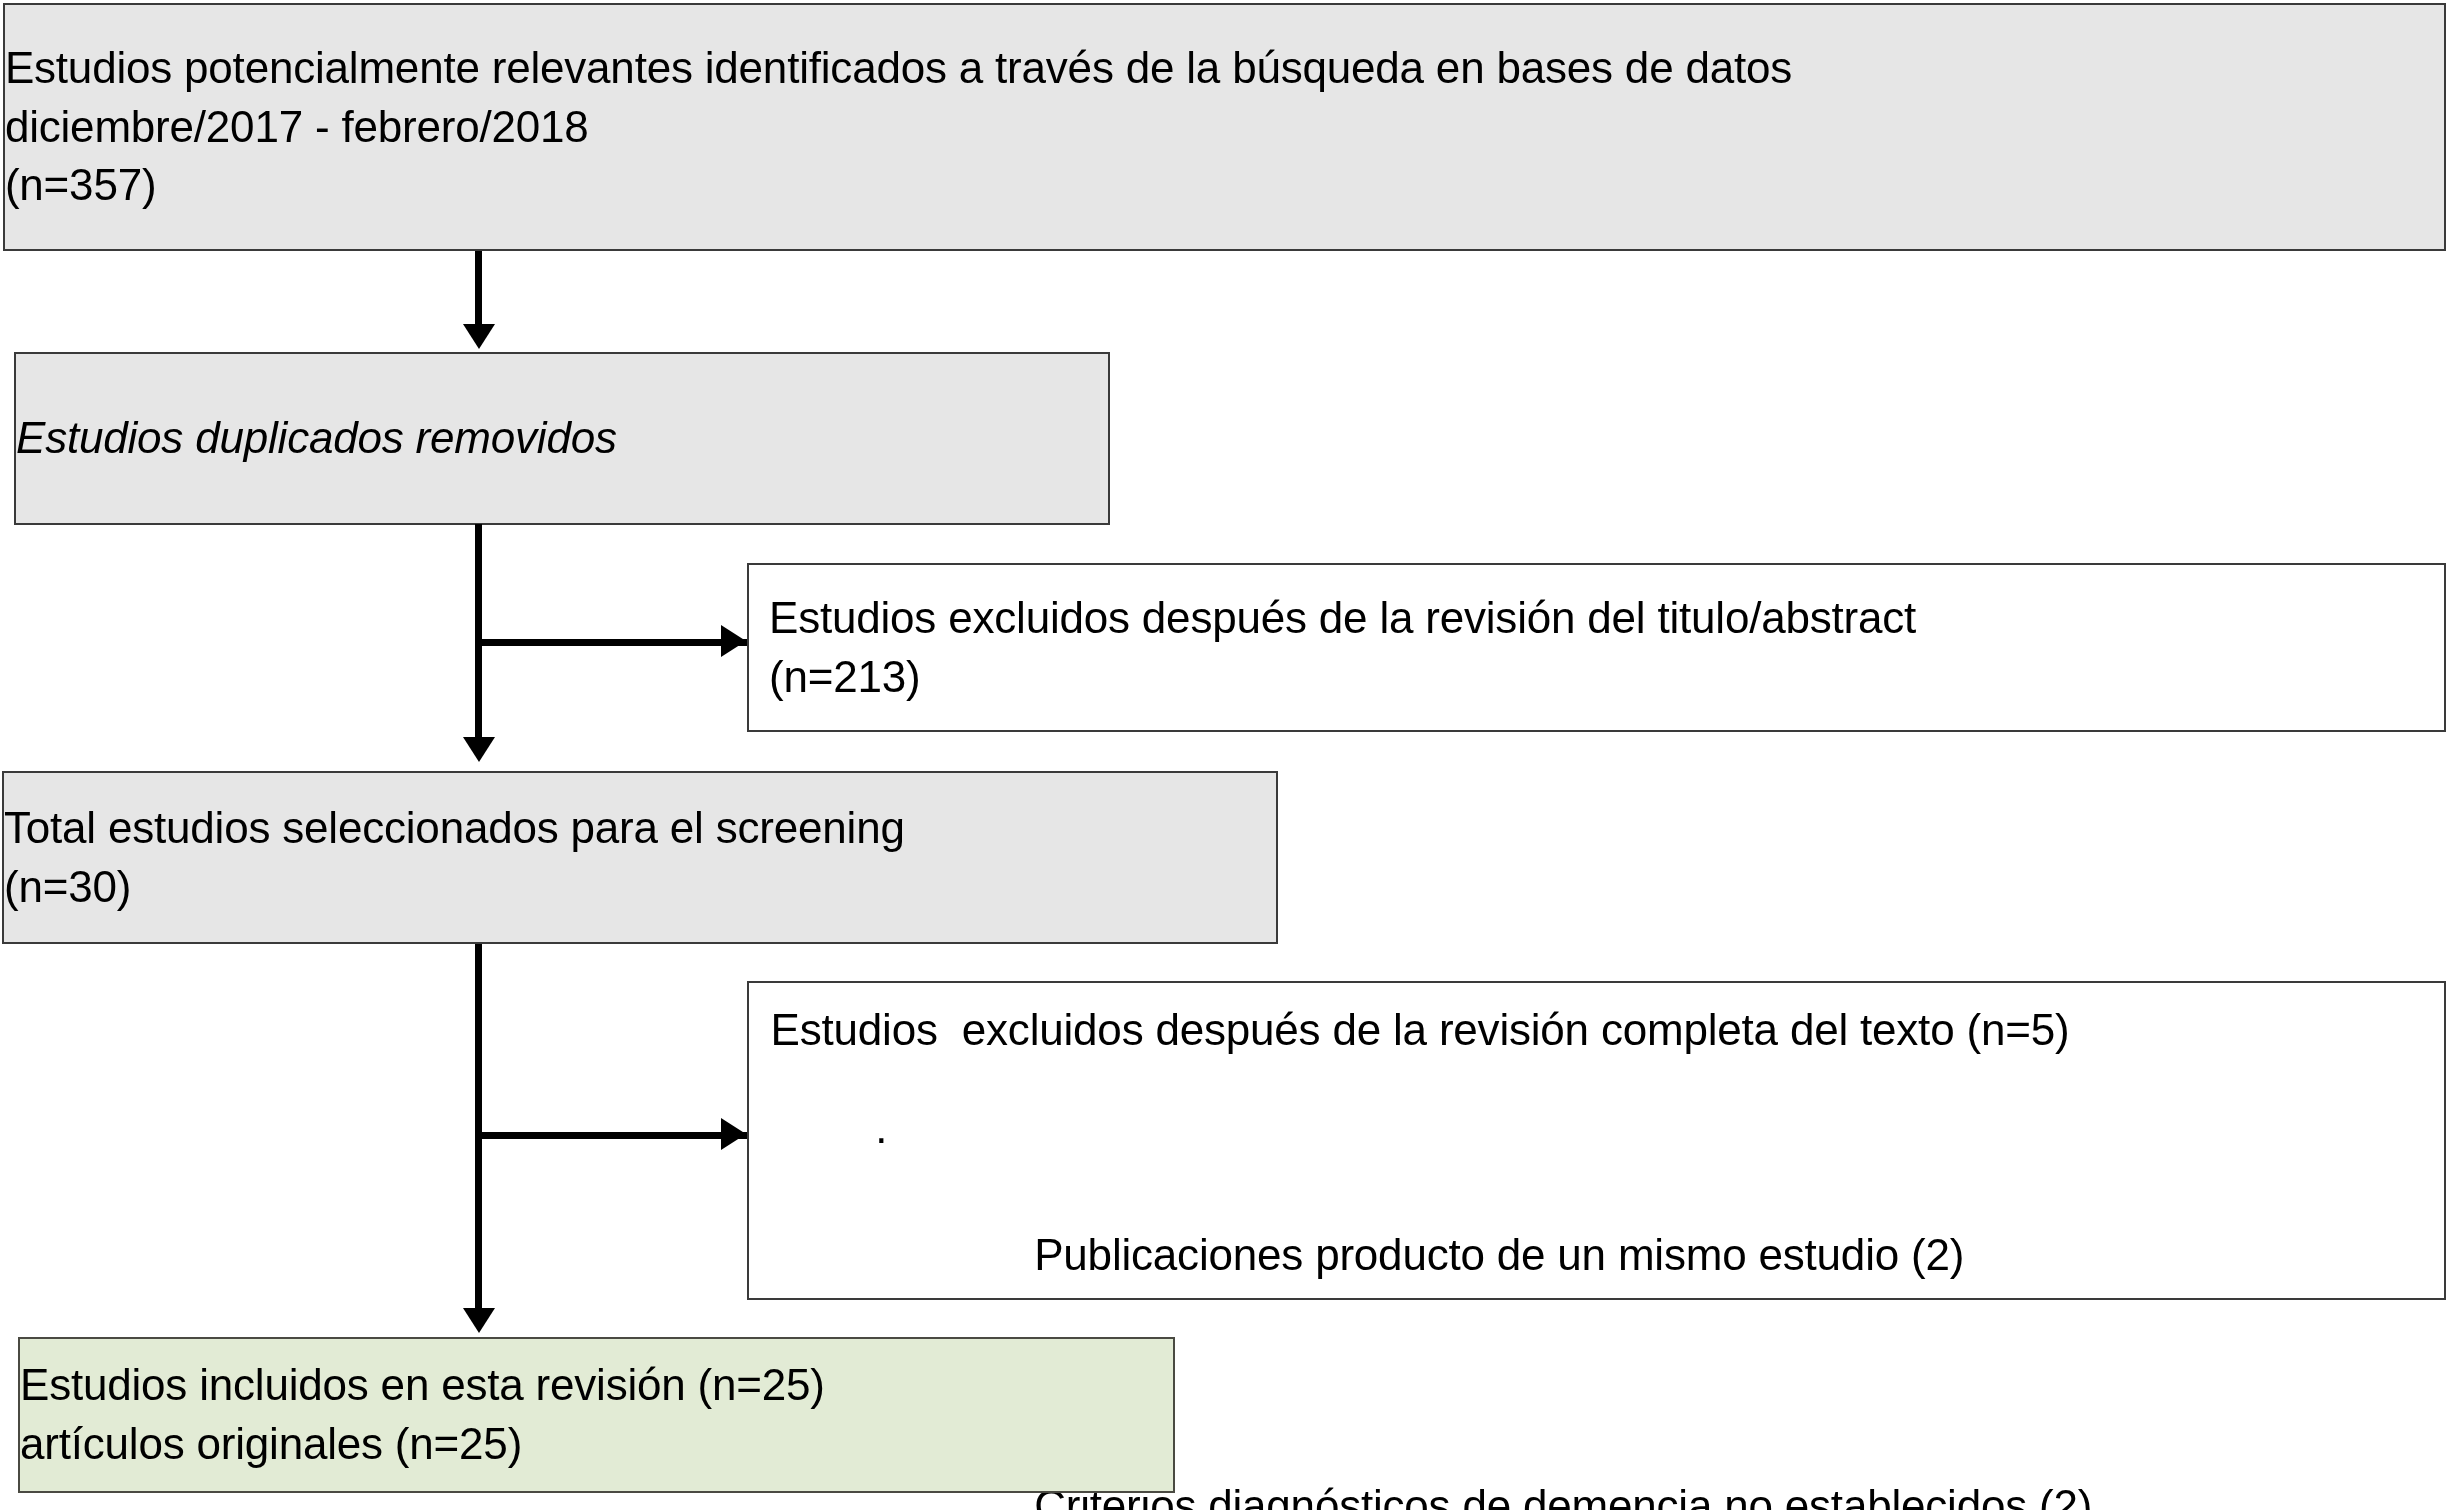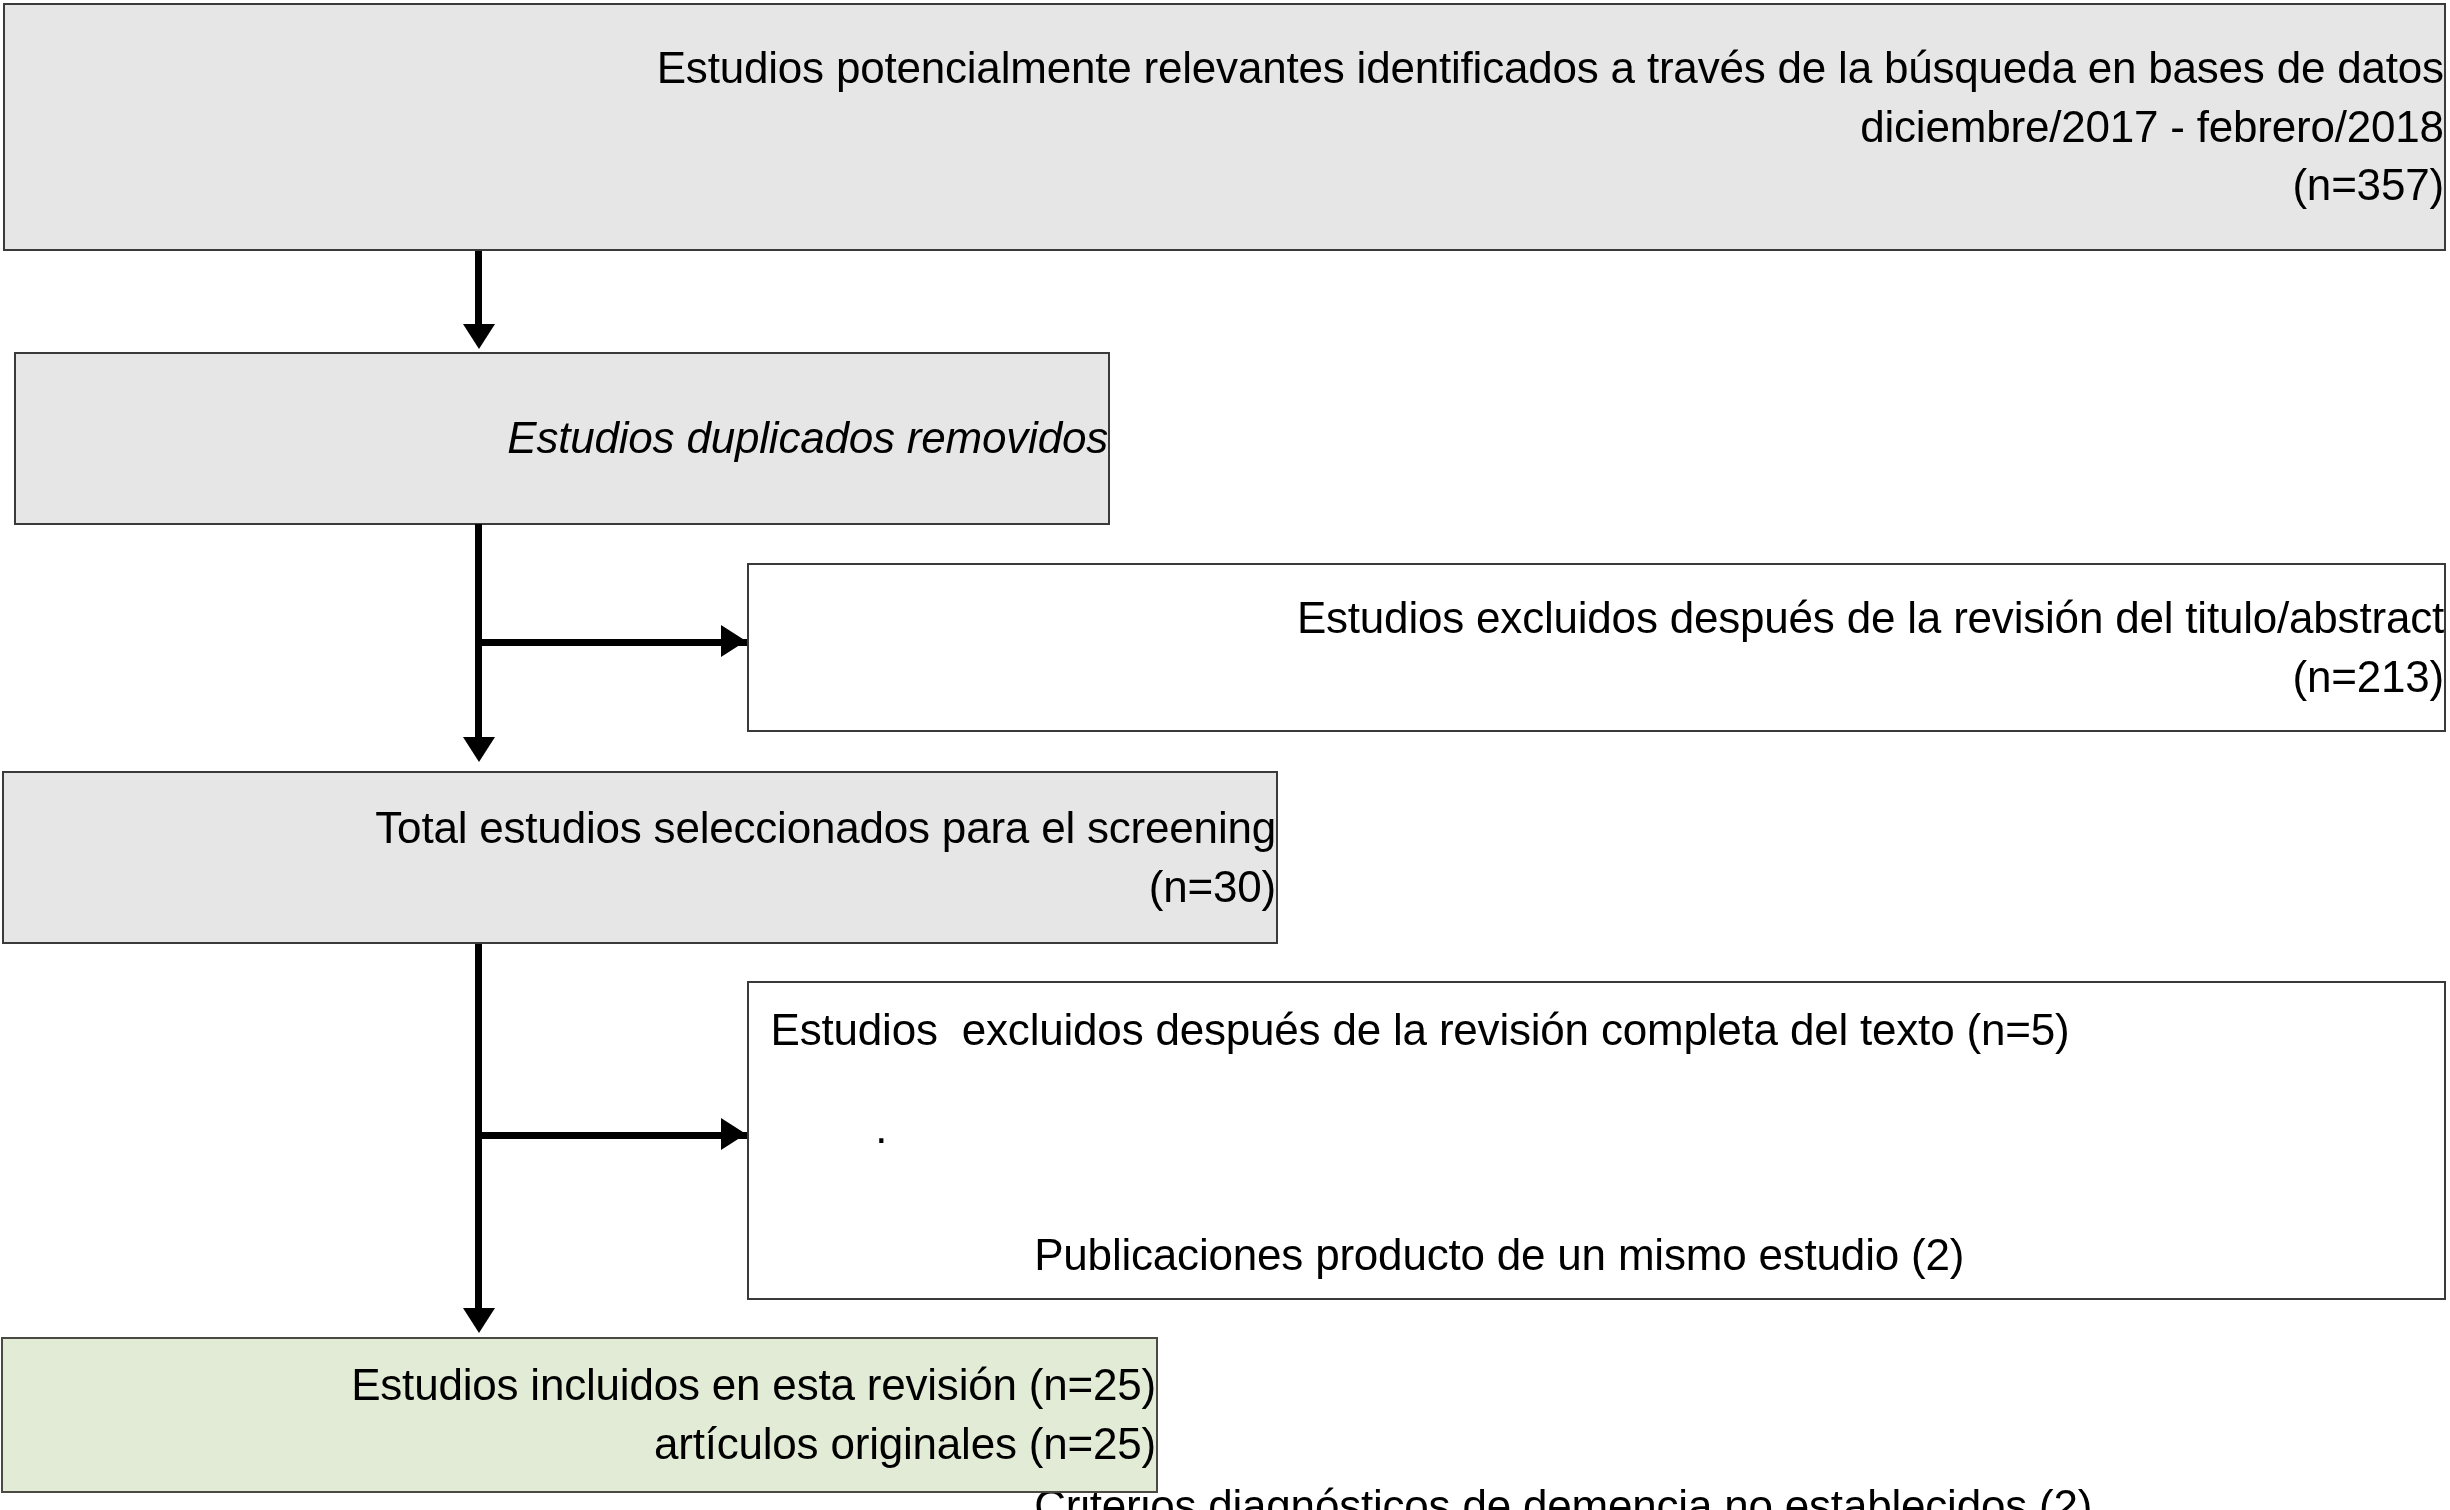--- a/index.html
+++ b/index.html
@@ -27,31 +27,31 @@
     line-height: 1.33;
     letter-spacing: -0.2px;
   }
   .flow-box .line {
     display: block;
     white-space: pre;
   }
   .fill-grey { background: #e6e6e6; }
   .fill-white { background: #ffffff; }
   .fill-green { background: #e2ebd5; border-color: #4a4a42; }
-  .align-center { text-align: right; }
+  .align-center { text-align: left; }
   .align-left { text-align: left; }
 
   
   #box-identified   { left: 2.9px;   top: 2.9px;    width: 2443px; height: 248px; }
   #box-duplicates   { left: 14px;   top: 352px;  width: 1096px;  height: 173px; font-style: italic; }
   #box-excl-title   { left: 747px; top: 563px;  width: 1699px; height: 169px; padding-left: 20px; }
   #box-screening    { left: 2px;   top: 771px;  width: 1276px; height: 173px; }
   #box-excl-full    { left: 747px; top: 981px; width: 1699px; height: 319px; padding: 17.6px 0 0 0;
                       justify-content: flex-start; gap: 36px; }
-  #box-included     { left: 1px;   top: 1337px; width: 1157px; height: 156px; }
+  #box-included     { left: 18px;   top: 1337px; width: 1157px; height: 156px; }
 
   
   .excl-heading {
     display: block;
     padding-left: 21.6px;
     white-space: pre;
   }
   .bullet-list {
     margin: 13.7px 0 0 0;
     padding: 0;

